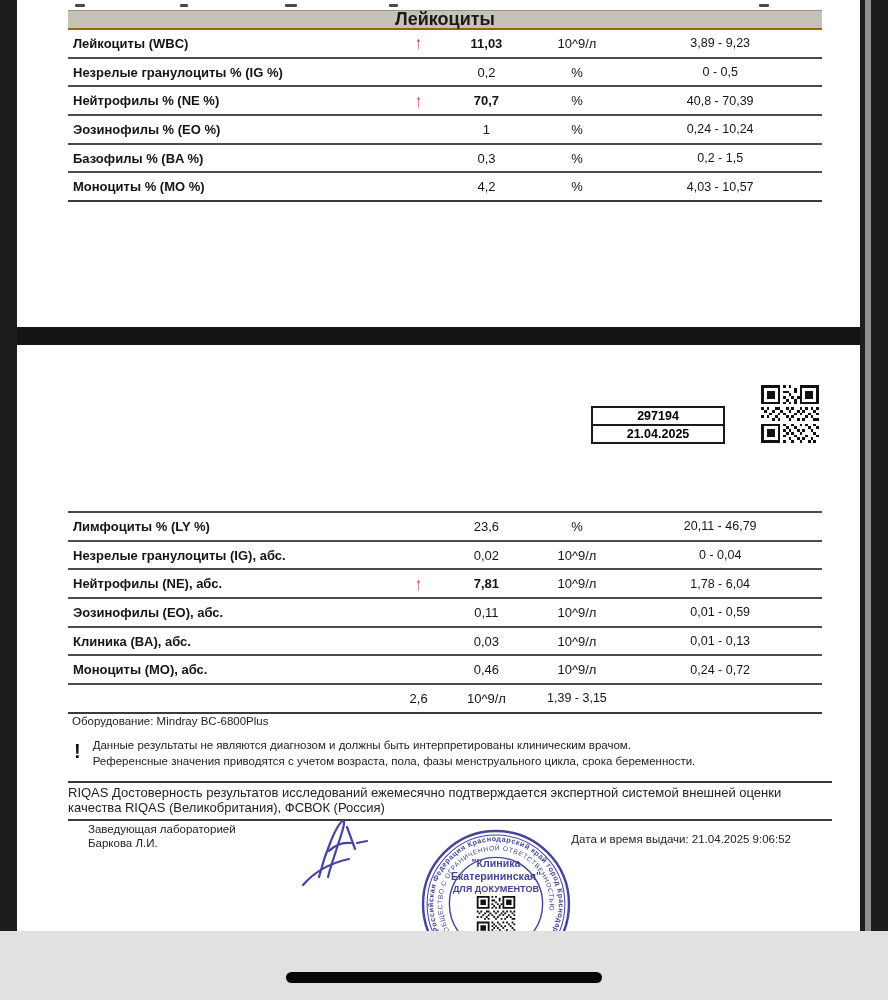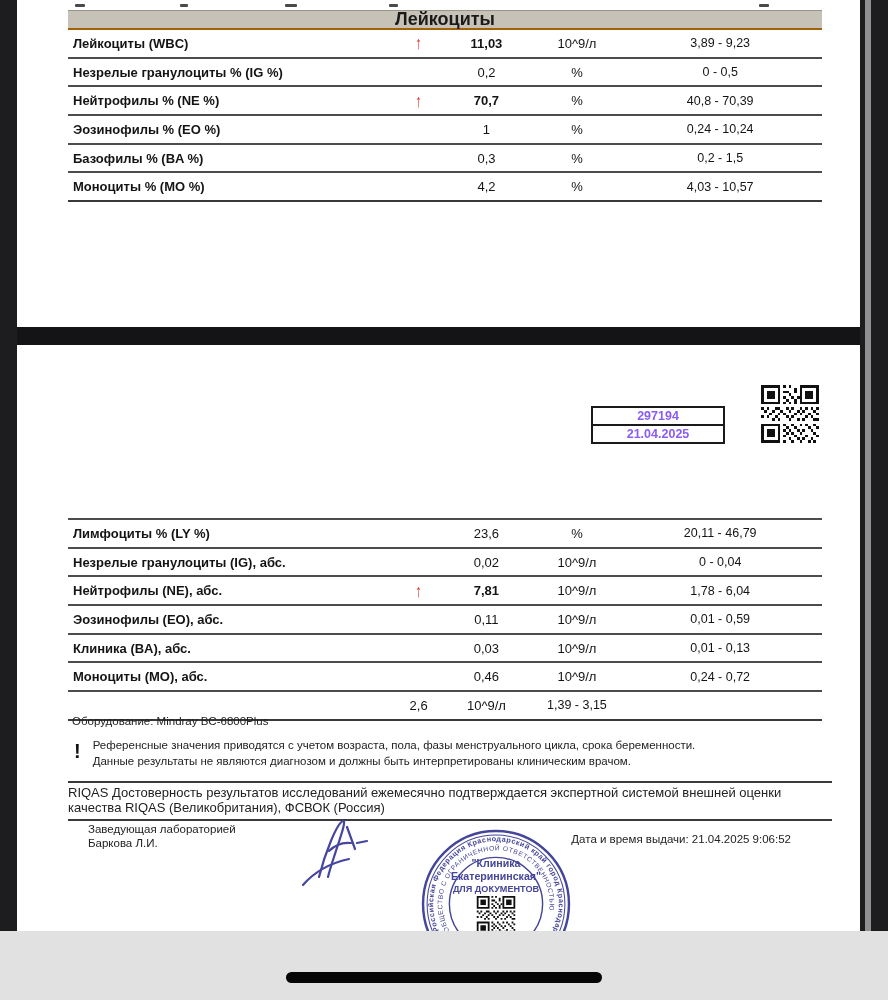--- a/index.html
+++ b/index.html
@@ -11,34 +11,34 @@
   .page{position:absolute;left:17px;width:843px;background:#fff;}
   .page1{top:0;height:327px;}
   .pagebreak{position:absolute;left:0;top:327px;width:888px;height:18px;background:#141416;}
   .page2{top:345px;height:586px;overflow:hidden;}
   .remnant{position:absolute;top:2px;left:0;width:100%;height:6px;overflow:hidden;}
   .remnant i{position:absolute;top:2px;height:3px;background:#4a4a4a;border-radius:1px;}
 
   
   .tbl{position:absolute;left:51px;width:754px;}
   .t1{top:10px;}
-  .t2{top:166px;border-top:2px solid #4c4c4c;margin-top:7px;}
+  .t2{top:166px;border-top:2px solid #4c4c4c;}
   .thead{height:17px;background:#c6c2b8;border-top:1px solid #98948a;border-bottom:2px solid #a16207;
          text-align:center;font-weight:bold;font-size:18px;color:#1a1a1a;line-height:17px;}
   .row{display:grid;grid-template-columns:44% 5% 13% 11% 27%;align-items:center;height:26.7px;border-bottom:2px solid #4c4c4c;font-size:13px;color:#141414;}
   .row:last-child{border-bottom-width:2.5px;border-bottom-color:#3a3a3a;}
   .c{text-align:center;white-space:nowrap;}
   .c.name{text-align:left;padding-left:5px;font-weight:bold;}
   .c.flag{color:#d93a33;font-size:14px;font-weight:normal;transform:scaleY(1.25);}
   .c.range{font-size:12.5px;}
   .row.hi .c.val{font-weight:bold;}
 
   
   .orderbox{position:absolute;left:574px;top:61px;width:130px;border:2px solid #1a1a1a;background:#fff;}
-  .orderbox .cell{height:16px;line-height:16px;text-align:center;font-weight:bold;font-size:12.5px;color:#8b5cf6;}
+  .orderbox .cell{height:16px;line-height:16px;text-align:center;font-weight:bold;font-size:12.5px;color:#000000;}
   .orderbox .cell+.cell{border-top:2px solid #1a1a1a;}
   .qr1{position:absolute;left:744px;top:40px;}
 
   
   .equip{position:absolute;left:55px;top:370px;font-size:11.5px;color:#222;}
   .noteblk{position:absolute;left:57px;top:393px;display:flex;align-items:flex-start;}
   .noteblk .bang{font-size:20px;font-weight:bold;color:#111;margin-right:12px;line-height:20px;margin-top:3px;}
   .noteblk .lines{font-size:11.5px;color:#222;line-height:15.5px;}
   .riqas{position:absolute;left:51px;top:436px;width:764px;border-top:2px solid #3a3a3a;border-bottom:2px solid #3a3a3a;
          padding:3px 0 4px 0;font-size:13px;color:#222;line-height:14.5px;}
@@ -200,22 +200,22 @@
         <div class="c unit">10^9/л</div>
         <div class="c range">1,39 - 3,15</div>
       </div>
     </div>
 
     <div class="equip">Оборудование: Mindray BC-6800Plus</div>
 
     <div class="noteblk">
       <div class="bang">!</div>
       <div class="lines">
+        <div>Данные результаты не являются диагнозом и должны быть интерпретированы клиническим врачом.</div>
         <div>Референсные значения приводятся с учетом возраста, пола, фазы менструального цикла, срока беременности.</div>
-        <div>Данные результаты не являются диагнозом и должны быть интерпретированы клиническим врачом.</div>
       </div>
     </div>
 
     <div class="riqas">RIQAS Достоверность результатов исследований ежемесячно подтверждается экспертной системой внешней оценки качества RIQAS (Великобритания), ФСВОК (Россия)</div>
 
     <div class="signer">
       <div>Заведующая лабораторией</div>
       <div>Баркова Л.И.</div>
     </div>
 

